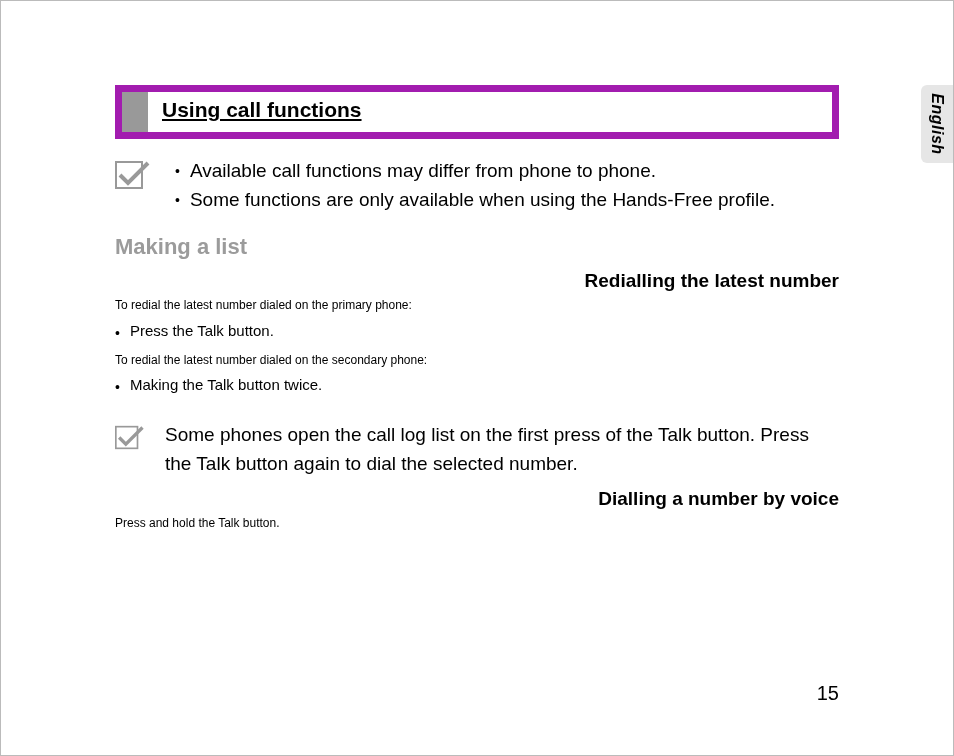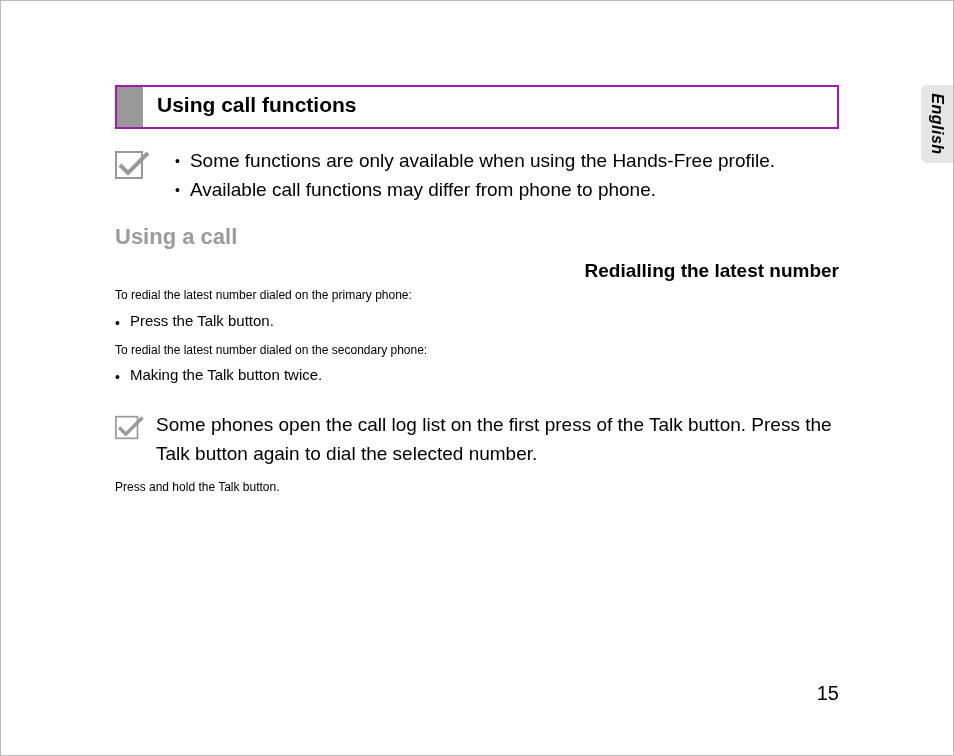--- a/index.html
+++ b/index.html
@@ -18,25 +18,26 @@
     left: 0; top: 0; right: 0; bottom: 0;
     border: 1px solid #bbb;
   }
   .content {
     position: absolute;
     left: 114px;
     right: 114px;
     top: 84px;
   }
   .section-title-box {
-    border: 2px solid #a21caf;
+    border: 7px solid #a21caf;
     display: flex;
     align-items: stretch;
     height: 40px;
     margin-bottom: 18px;
+    text-decoration: underline;
   }
   .section-title-bar {
     width: 26px;
     background: #999;
   }
   .section-title-text {
     font-weight: 700;
     font-size: 21px;
     padding: 6px 14px 0 14px;
     flex: 1;
@@ -50,21 +51,21 @@
     flex: 0 0 auto;
     margin-top: 4px;
   }
   .check-icon-large { width: 36px; height: 28px; }
   .check-icon-small { width: 30px; height: 25px; }
   .note-body {
     margin-left: 24px;
     font-size: 19px;
     line-height: 1.5;
   }
-  .note-body.small-gap { margin-left: 11px; }
+  .note-body.small-gap { margin-left: 20px; }
   .bullet-list { list-style: none; padding: 0; margin: 0; }
   .bullet-list li { display: flex; }
   .bullet-list li::before {
     content: "•";
     font-size: 14px;
     margin-right: 10px;
     line-height: 28px;
   }
   h2.subsection {
     color: #9b9b9b;
@@ -148,30 +149,30 @@
     <div class="note">
       <div class="icon">
         <svg class="check-icon-large" viewBox="0 0 36 28">
           <rect x="1" y="1" width="26" height="26" fill="none" stroke="#999" stroke-width="2"></rect>
           <path d="M5 14 L13 22 L33 2" fill="none" stroke="#999" stroke-width="4" stroke-linejoin="miter"></path>
         </svg>
       </div>
       <div class="note-body">
         <ul class="bullet-list">
           <li>
-              <span>Some functions are only available when using the Hands-Free profile.</span>
+              <span>Available call functions may differ from phone to phone.</span>
             </li>
           <li>
-              <span>Available call functions may differ from phone to phone.</span>
+              <span>Some functions are only available when using the Hands-Free profile.</span>
             </li>
         </ul>
       </div>
     </div>
 
-    <h2 class="subsection">Using a call</h2>
+    <h2 class="subsection">Making a list</h2>
 
     <h3 class="subsub">Redialling the latest number</h3>
 
     <p class="body-text">To redial the latest number dialed on the primary phone:</p>
     <ul class="body-bullets">
       <li>
           <span>Press the Talk button.</span>
         </li>
     </ul>
 
@@ -185,20 +186,21 @@
     <div class="note" style="margin-top:20px; margin-bottom:10px;">
       <div class="icon">
         <svg class="check-icon-small" viewBox="0 0 36 28">
           <rect x="1" y="1" width="26" height="26" fill="none" stroke="#999" stroke-width="2"></rect>
           <path d="M5 14 L13 22 L33 2" fill="none" stroke="#999" stroke-width="4" stroke-linejoin="miter"></path>
         </svg>
       </div>
       <div class="note-body small-gap">Some phones open the call log list on the first press of the Talk button. Press the Talk button again to dial the selected number.</div>
     </div>
 
+    <h3 class="subsub">Dialling a number by voice</h3>
     <p class="body-text">Press and hold the Talk button.</p>
 
 
   </div>
 
   <div class="page-no">15</div>
 
 </div>
 
 </body></html>

